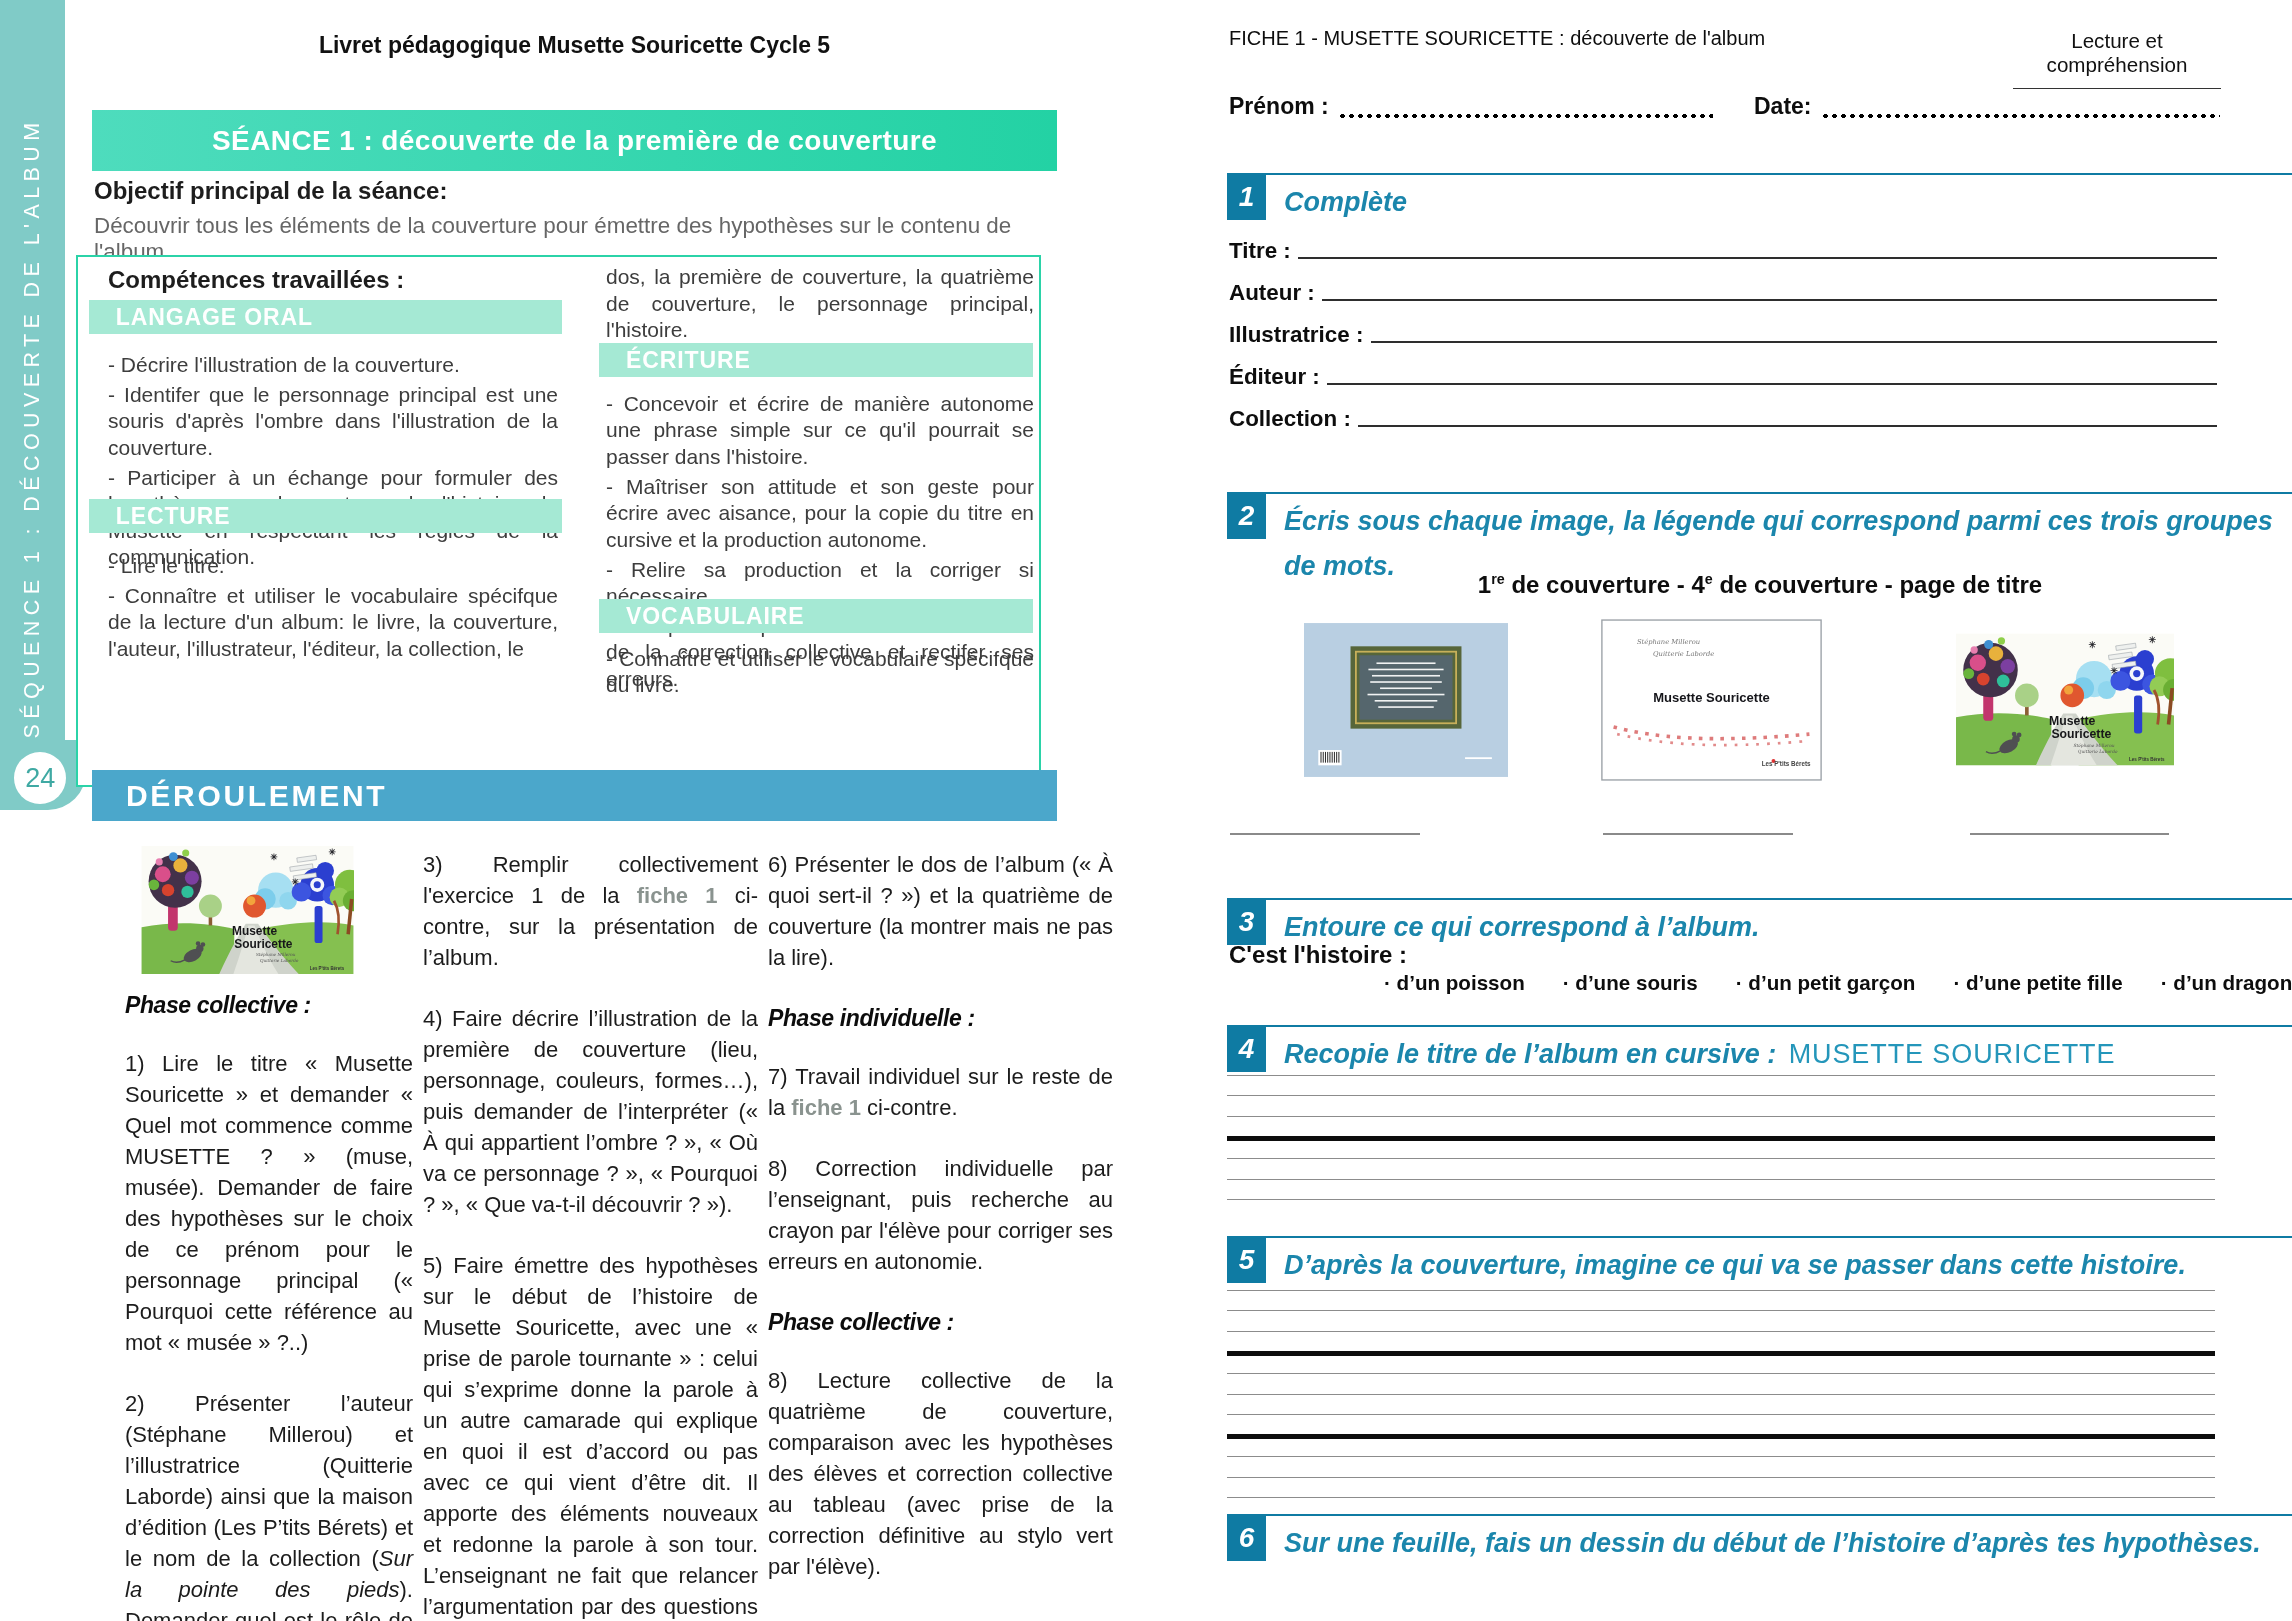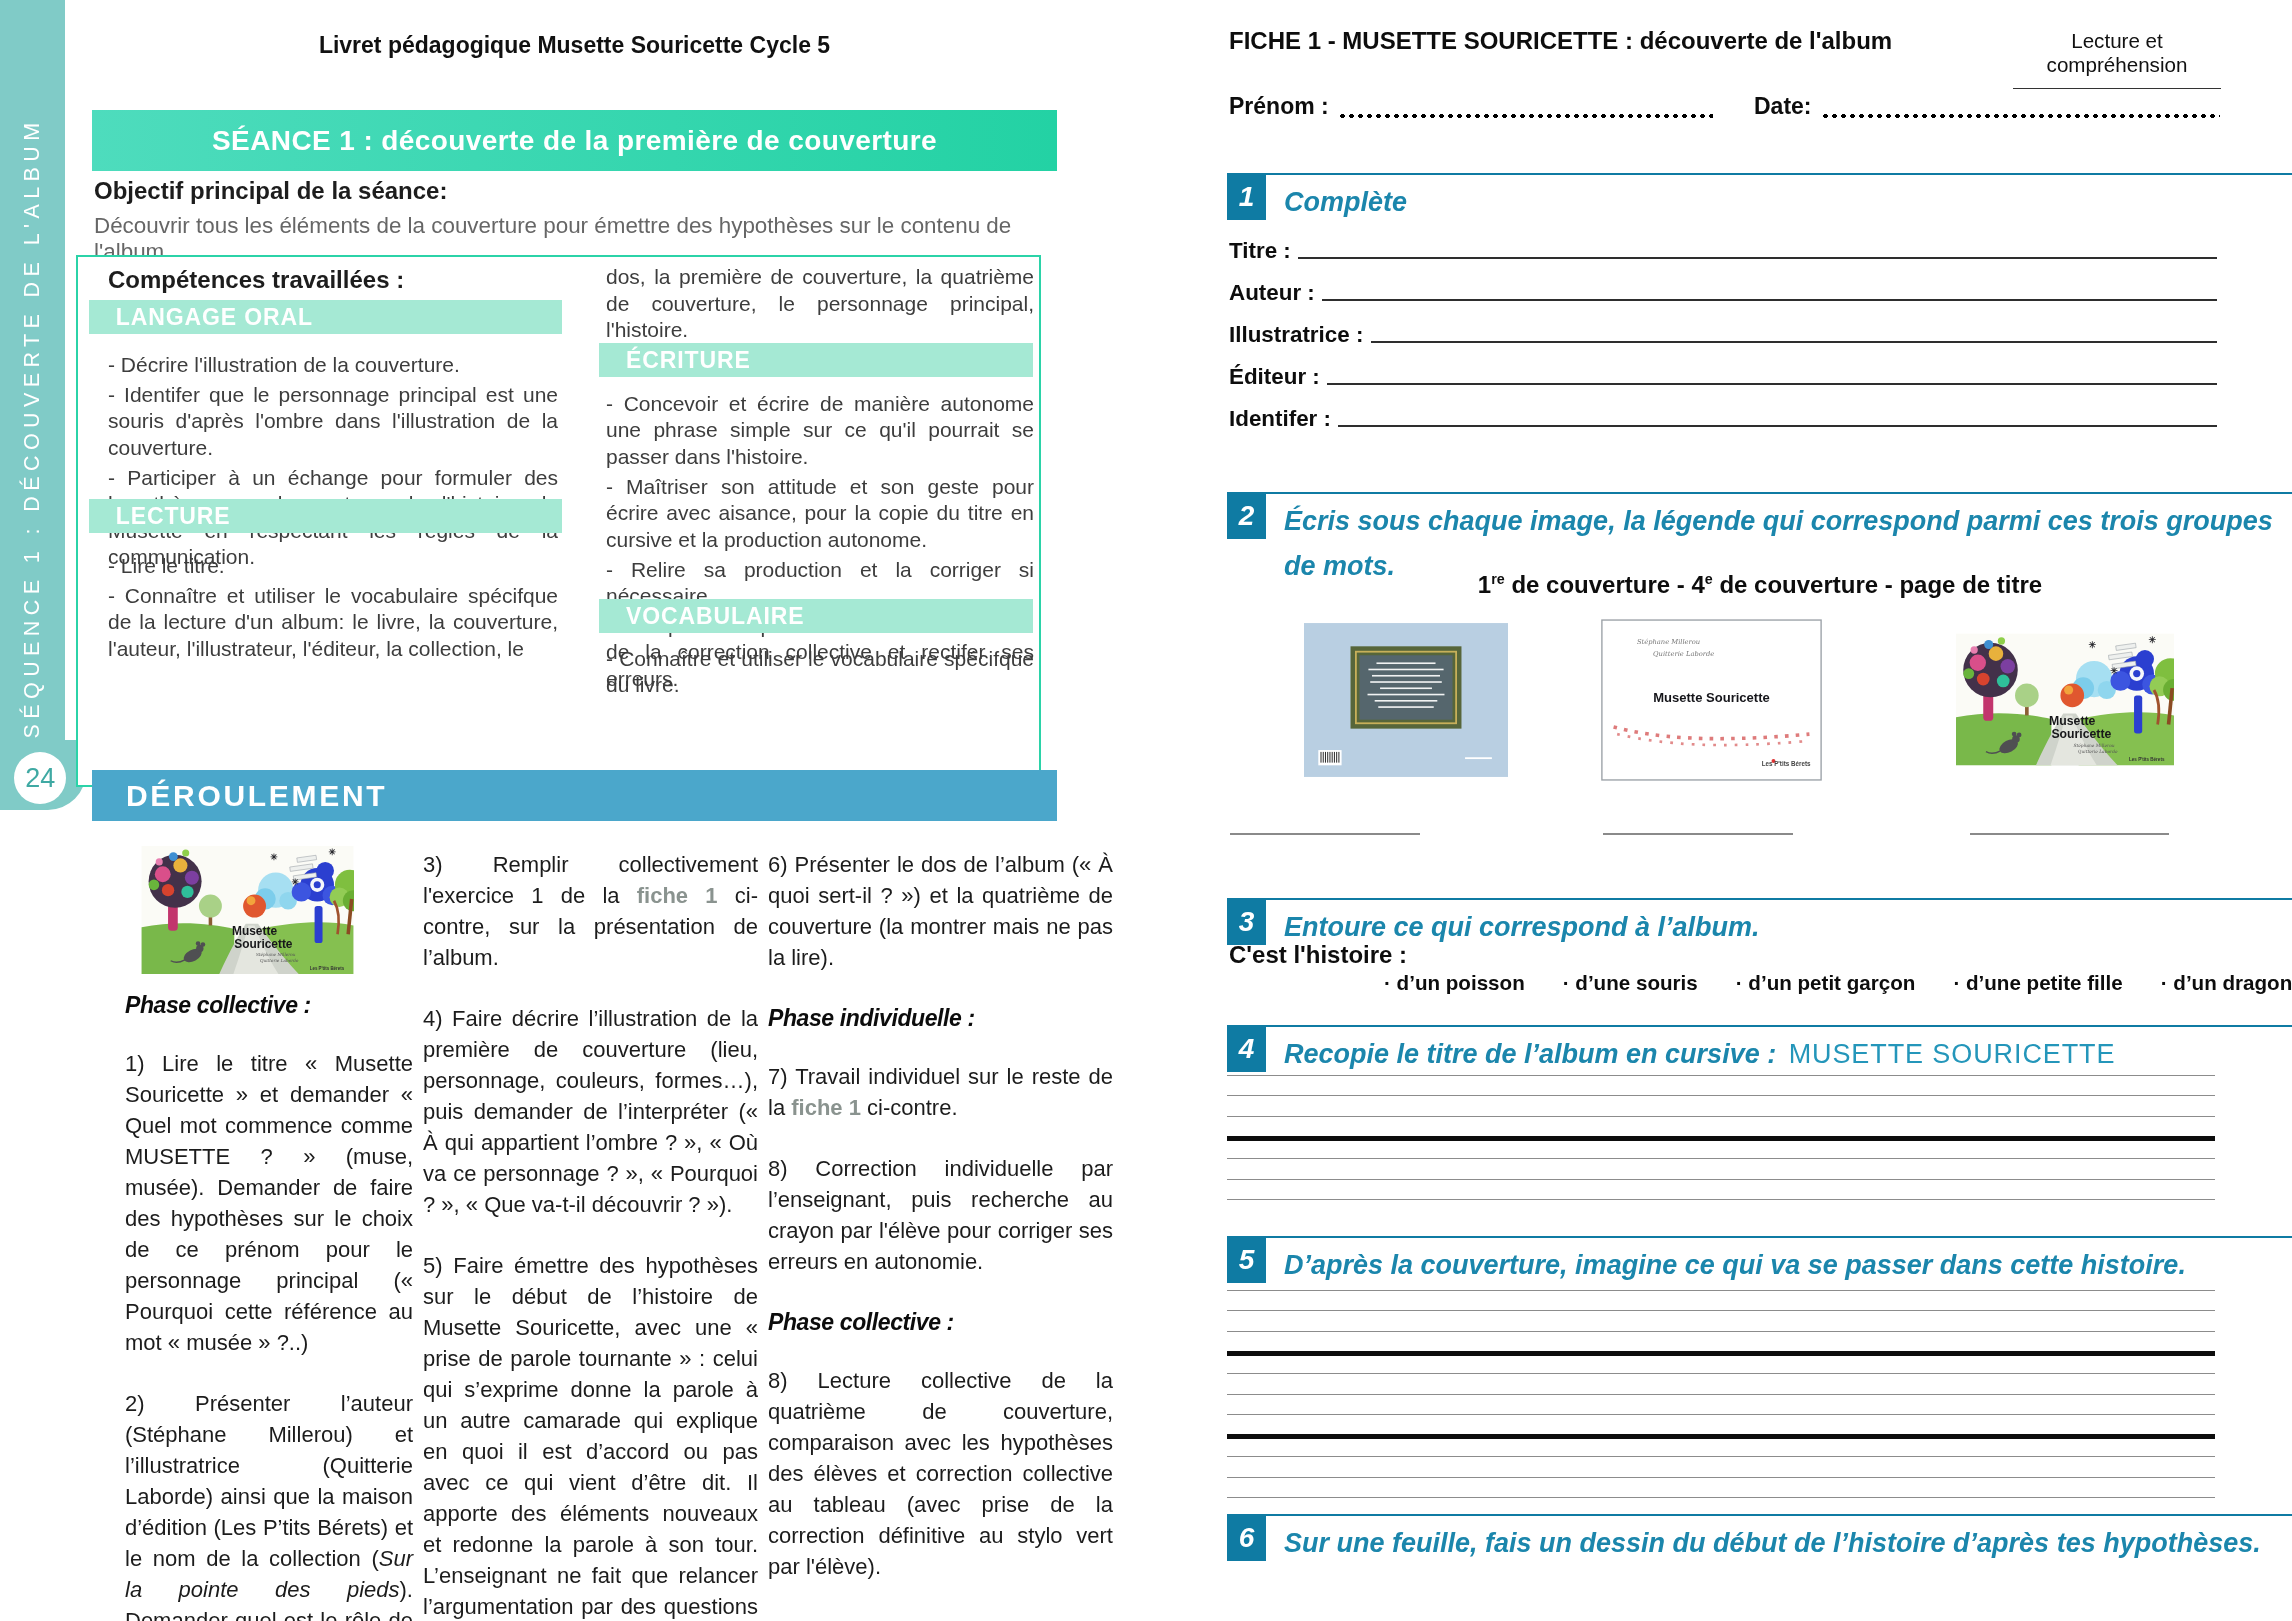--- a/index.html
+++ b/index.html
@@ -64,21 +64,21 @@
   .dcol p{margin:0 0 30px 0;}
   .dcol-1{left:125px;top:990px;width:288px;}
   .dcol-2{left:423px;top:849px;width:335px;}
   .dcol-3{left:768px;top:849px;width:345px;}
   .phase{font-weight:bold;font-style:italic;font-size:23px;color:#0c0c0c;margin:0 0 27px 0 !important;
          text-align:left;letter-spacing:-0.4px;}
   .fiche{color:var(--fiche);font-weight:bold;}
   .it{font-style:italic;}
 
   
-  .rheader{position:absolute;left:1229px;top:27px;font-size:24px;font-weight:bold;color:#0d0d0d;}
+  .rheader{position:absolute;left:1229px;top:27px;font-size:20px;font-weight:normal;color:#0d0d0d;}
   .rtag{position:absolute;left:2013px;top:29px;width:208px;text-align:center;font-size:20.6px;color:#111;
         border-bottom:1.8px solid #333;padding-bottom:10.7px;}
 
   .idrow{position:absolute;display:flex;align-items:flex-end;}
   .idrow .idlabel{font-size:23px;font-weight:bold;color:#0d0d0d;}
   .dotfill{flex:1;height:27px;margin-left:9px;
            background-image:radial-gradient(circle, #000 2.1px, transparent 2.5px);
            background-size:9px 8px;background-repeat:repeat-x;background-position:left bottom;}
   .id-prenom{left:1229px;top:93px;width:484px;}
   .id-date{left:1754px;top:93px;width:466px;}
@@ -294,21 +294,21 @@
       </div>
       <div class="field">
         <span class="flabel">Illustratrice :</span>
           <span class="fline"></span>
       </div>
       <div class="field">
         <span class="flabel">Éditeur :</span>
           <span class="fline"></span>
       </div>
       <div class="field">
-        <span class="flabel">Identifer :</span>
+        <span class="flabel">Collection :</span>
           <span class="fline"></span>
       </div>
     </div>
 
     <div class="rsec" style="top:492px;">
       <div class="rsec-rule"></div>
       <div class="rsec-num">
           <span>2</span>
         </div>
       <div class="rsec-title">Écris sous chaque image, la légende qui correspond parmi ces trois groupes de mots.</div>

